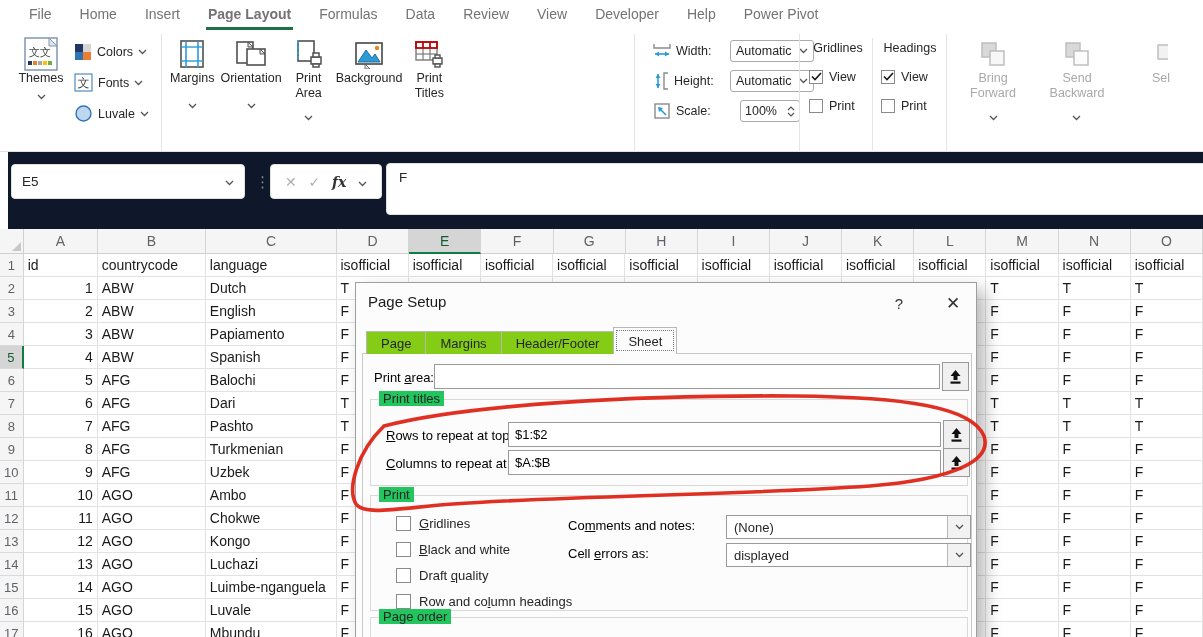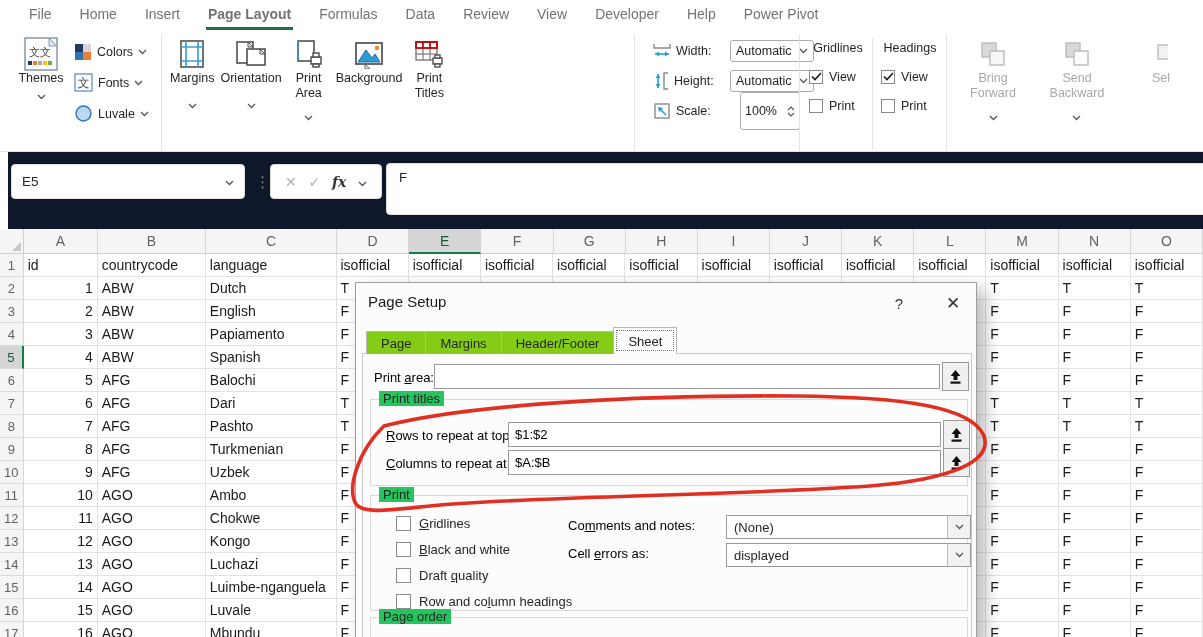--- a/index.html
+++ b/index.html
@@ -22,21 +22,21 @@
   .chev { display:inline-block; vertical-align:middle; }
   .g-themes { position:absolute; left:0; top:0; width:160px; height:130px; }
   .g-themes .bigbtn { position:absolute; left:12px; top:0; width:58px; }
   .themes-stack { position:absolute; left:74px; top:6px; width:86px; }
   .stack-item { display:flex; align-items:center; gap:5px; height:31px; font-size:12.5px; cursor:pointer; }
   .g-ps { position:absolute; left:163px; top:0; width:470px; height:130px; display:flex; align-items:flex-start; padding:0 4px; }
   .g-ps .bigbtn { min-width:48px; padding-left:3px; padding-right:3px; }
   .g-scale { position:absolute; left:636px; top:6px; width:162px;margin-left:16px; }
   .scale-row { display:flex; align-items:center; gap:4px; height:30px; font-size:12.5px; }
   .rcombo { display:flex; align-items:center; justify-content:space-between; width:84px; height:22px; border:1px solid #ABABAB; border-radius:3px; background:#fff; padding:0 5px; font-size:12.5px; cursor:pointer; }
-  .rspin { display:flex; align-items:center; justify-content:space-between; width:60px; height:22px; border:1px solid #ABABAB; border-radius:3px; background:#fff; padding:18px 4px; font-size:12.5px; }
+  .rspin { display:flex; align-items:center; justify-content:space-between; width:60px; height:22px; border:1px solid #ABABAB; border-radius:3px; background:#fff; padding:2px 4px; font-size:12.5px; }
   .spinarrows { display:flex; flex-direction:column; gap:1px; }
   .g-so { position:absolute; left:801px; top:0; width:144px; height:130px; }
   .so-col { position:absolute; top:6px; width:66px; }
   .so-title { font-size:12.5px; text-align:center; height:26px; line-height:24px; }
   .so-check { display:flex; align-items:center; gap:6px; height:29px; font-size:12.5px; padding-left:4px; cursor:pointer; }
   .cbox { width:14px; height:14px; border:1px solid #8A8A8A; background:#fff; display:flex; align-items:center; justify-content:center; }
   .so-sep { position:absolute; left:71px; top:8px; height:112px; width:1px; background:#E4E4E4; }
   .g-arr { position:absolute; left:948px; top:0; width:255px; height:130px; display:flex; padding-left:12px; gap:18px; }
   .g-arr .bigbtn { color:#A8A8A8; width:66px; cursor:default; }
 

